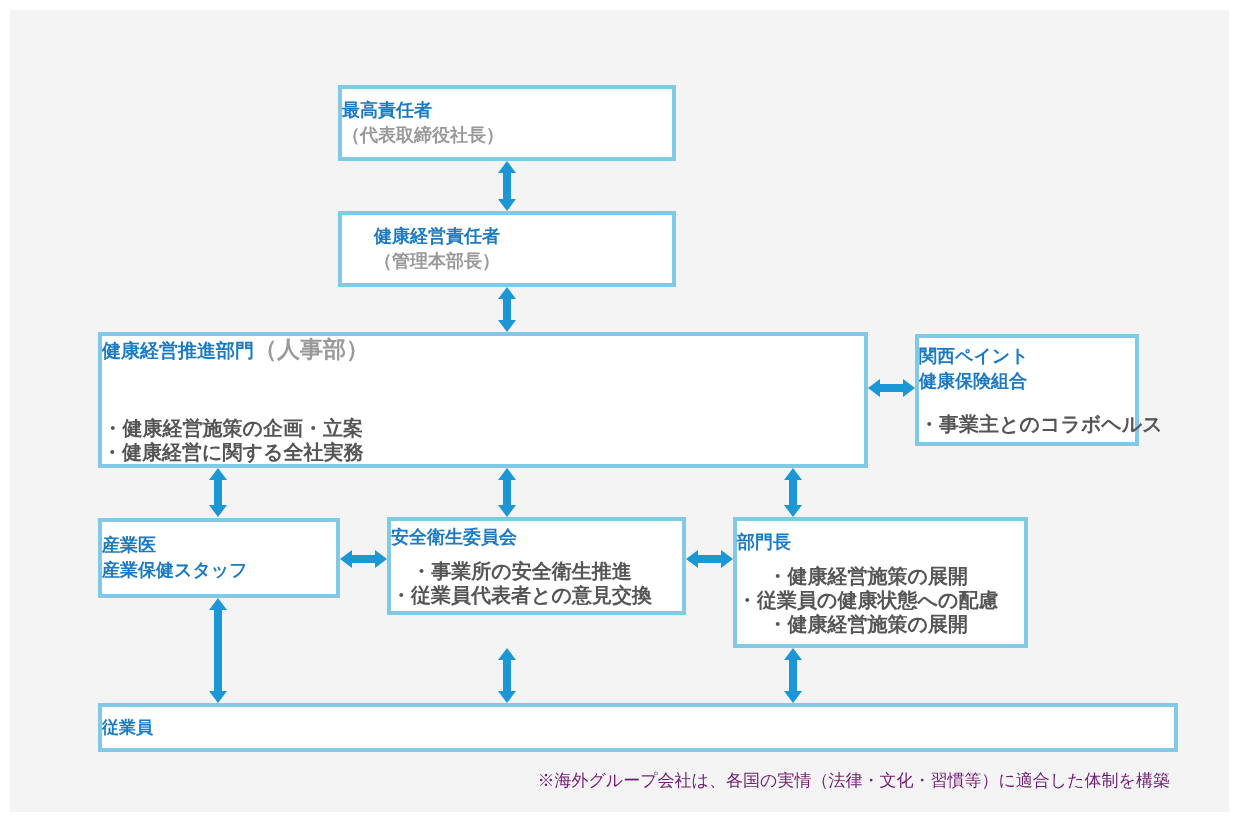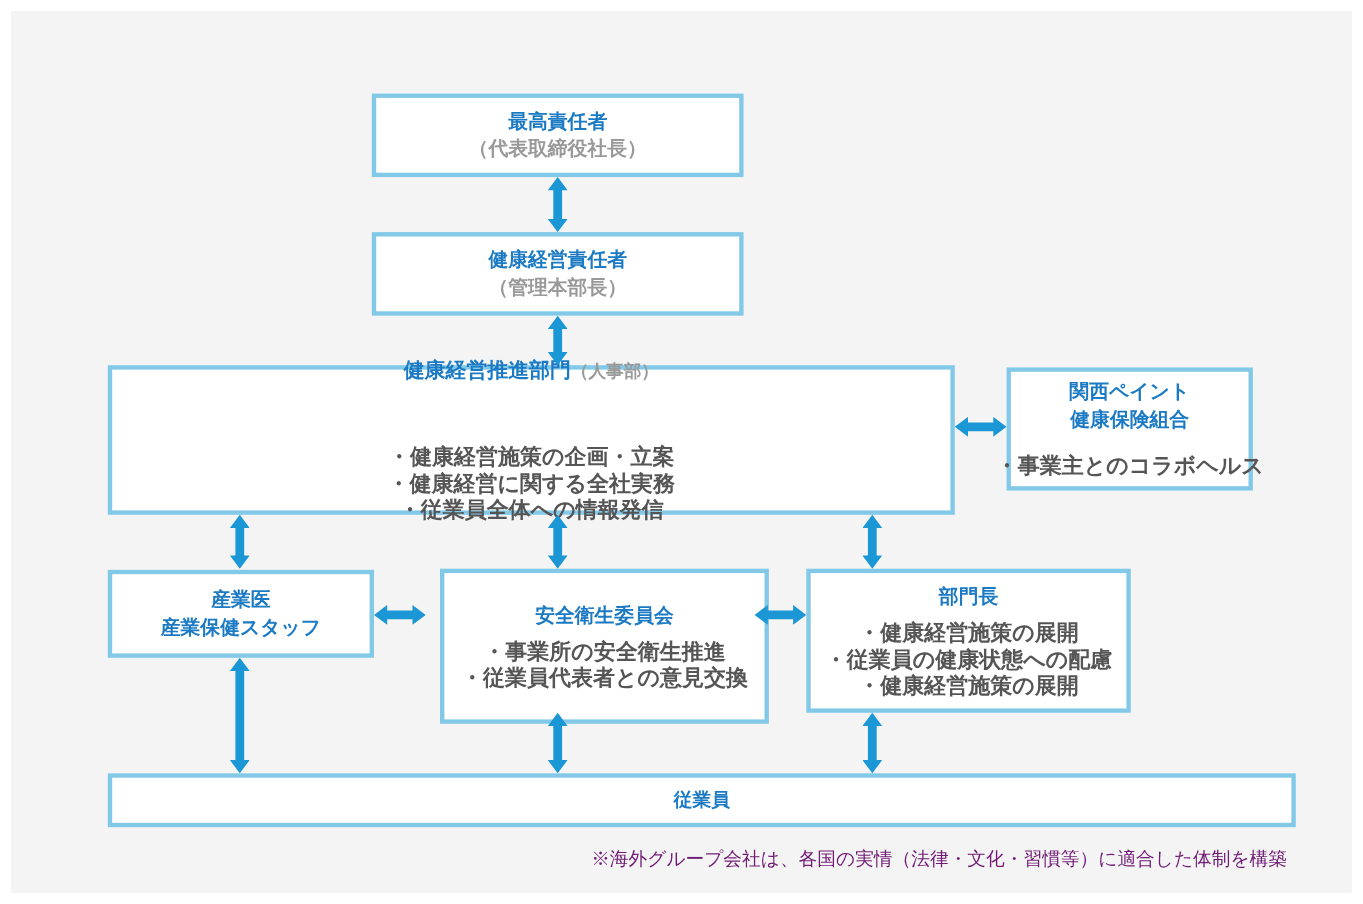--- a/index.html
+++ b/index.html
@@ -16,53 +16,53 @@
     background:#f4f4f4;
   }
   .box{
     position:absolute;
     background:#ffffff;
     border:4px solid #82c9e8;
     box-sizing:border-box;
     display:flex;
     flex-direction:column;
     justify-content:center;
-    align-items:center;
+    align-items:flex-start;
     text-align:center;
   }
   .box-title{
     color:#1b7ac3;
     font-weight:bold;
     font-size:18px;
     line-height:25px;
   }
   .box-subtitle{
     color:#999999;
     font-weight:bold;
     font-size:18px;
     line-height:25px;
   }
   .title-row{display:flex;align-items:baseline;justify-content:center;}
   .title-row .box-title{font-size:19px;}
-  .title-row .box-subtitle{font-size:16px;}
+  .title-row .box-subtitle{font-size:23px;}
   .bullets{
     margin-top:9px;
     color:#555555;
     font-weight:bold;
     font-size:20px;
     line-height:24px;
   }
   .bullet-line{white-space:nowrap;}
   
   .box-ceo     {left:328px;top:75px; width:338px;height:76px;}
-  .box-officer {left:328px;top:201px;width:338px;height:76px;}
+  .box-officer {left:328px;top:201px;width:338px;height:76px;padding-left:32px;}
   .box-dept    {left:88px; top:322px;width:770px;height:136px;gap:44px;}
   .box-union   {left:905px;top:324px;width:224px;height:112px;}
   .box-occ     {left:88px; top:508px;width:242px;height:80px;}
-  .box-safety  {left:390px;top:507px;width:299px;height:141px;}
+  .box-safety  {left:377px;top:507px;width:299px;height:98px;}
   .box-head    {left:723px;top:507px;width:295px;height:131px;}
   .box-emp     {left:88px; top:693px;width:1080px;height:49px;}
   .box-emp .box-title{font-size:17px;}
   .arrow{position:absolute;display:block;}
   .footnote{
     position:absolute;
     right:59px;top:759px;
     color:#701a75;
     font-size:17px;
     white-space:nowrap;
@@ -85,21 +85,20 @@
     </div>
 
     <div class="box box-dept">
       <div class="title-row">
         <span class="box-title">健康経営推進部門</span>
         <span class="box-subtitle">（人事部）</span>
       </div>
       <div class="bullets">
         <div class="bullet-line">・健康経営施策の企画・立案</div>
         <div class="bullet-line">・健康経営に関する全社実務</div>
-        <div class="bullet-line">・従業員全体への情報発信</div>
       </div>
     </div>
 
     <div class="box box-union">
       <div class="box-title">関西ペイント</div>
       <div class="box-title">健康保険組合</div>
       <div class="bullets" style="margin-top:18px;">
         <div class="bullet-line">・事業主とのコラボヘルス</div>
       </div>
     </div>

